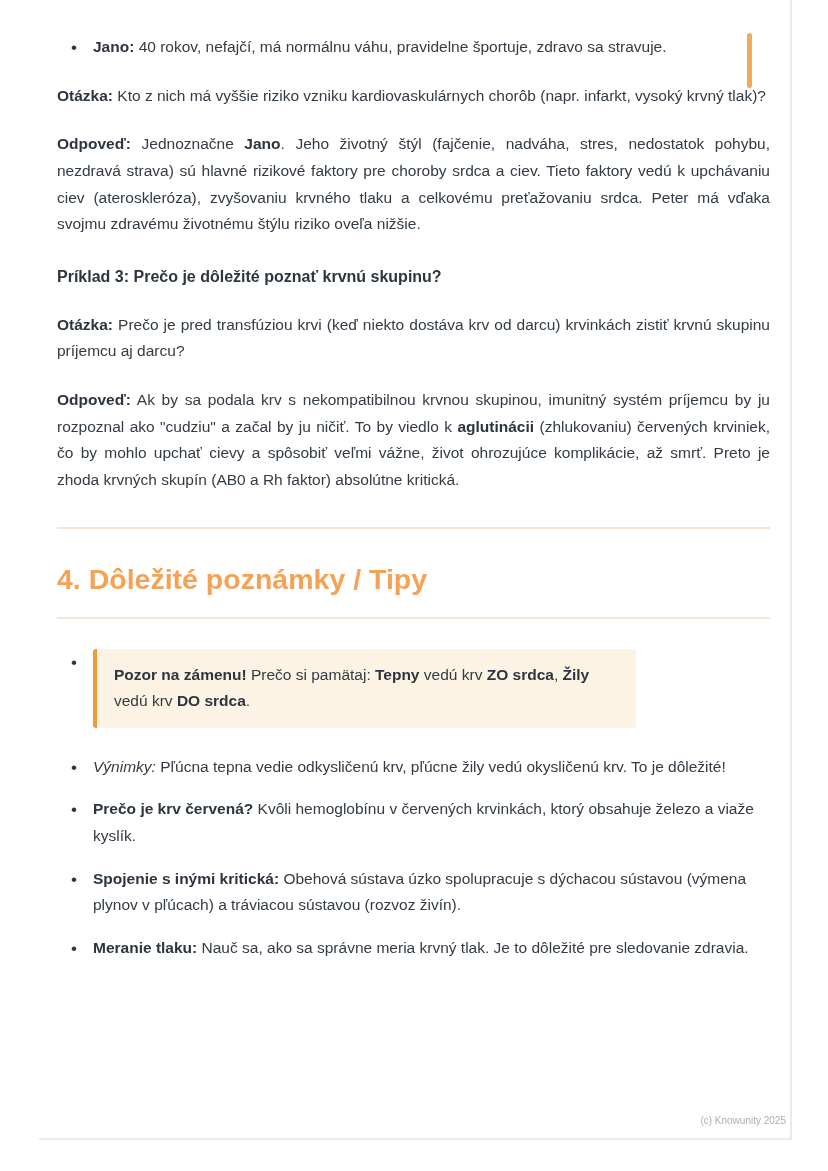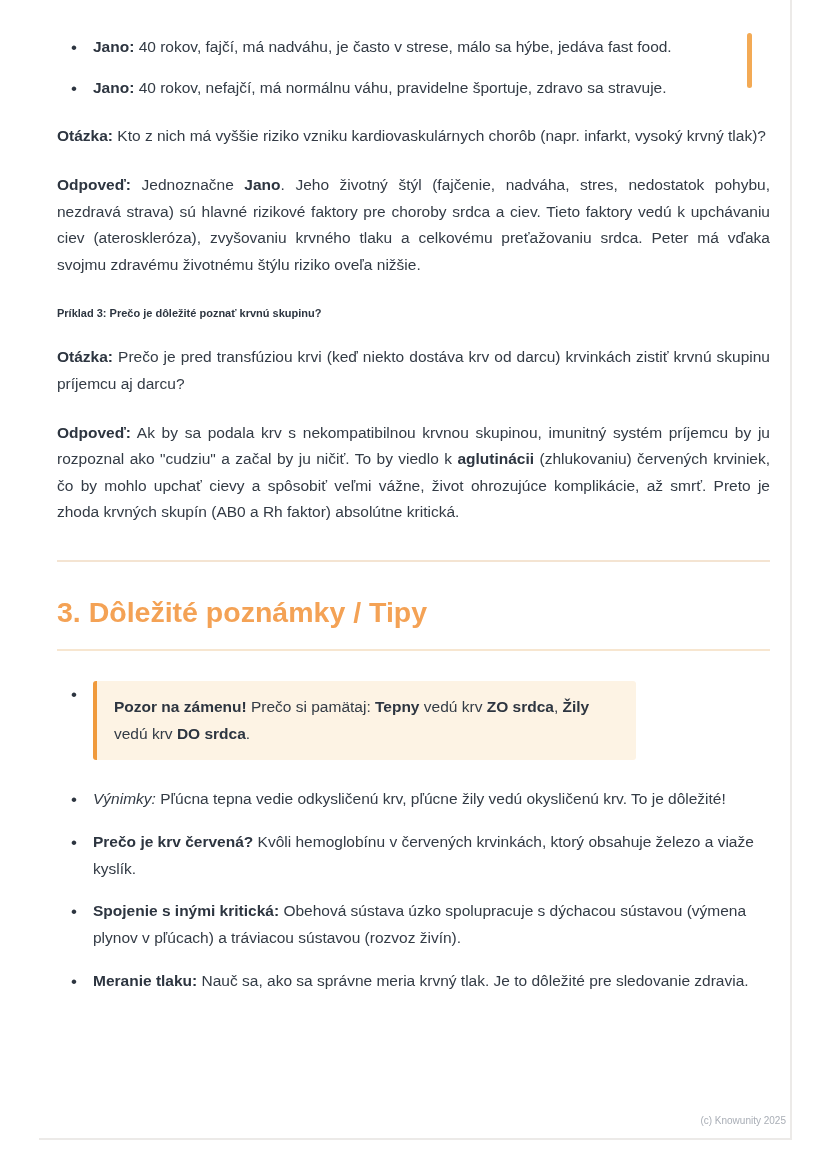--- a/index.html
+++ b/index.html
@@ -44,21 +44,21 @@
     top: -1px;
     color: #2d3540;
     font-size: 17px;
   }
   .para {
     margin: 22px 0 0 0;
     text-align: justify;
   }
   .h3 {
     margin: 26px 0 0 0;
-    font-size: 11px;
+    font-size: 16px;
     font-weight: bold;
     color: #2d3540;
     line-height: 1.6;
   }
   .divider {
     height: 2px;
     background: #f4e4d2;
     border: none;
     margin: 34px 0 0 0;
   }
@@ -119,37 +119,36 @@
     height: 2px;
     background: #eceae8;
   }
 </style>
 </head>
 <body>
 
 <div class="content">
 
   <ul class="bullets">
-    <li><strong>Jano:</strong><span> 40 rokov, fajčí, má nadváhu, je často v strese, málo sa hýbe, jedáva fast food.</span></li>
     <li><strong>Jano:</strong><span> 40 rokov, nefajčí, má normálnu váhu, pravidelne športuje, zdravo sa stravuje.</span></li>
   </ul>
 
   <p class="para"><strong>Otázka:</strong><span> Kto z nich má vyššie riziko vzniku kardiovaskulárnych chorôb (napr. infarkt, vysoký krvný tlak)?</span></p>
 
   <p class="para"><strong>Odpoveď:</strong><span> Jednoznačne </span><strong>Jano</strong><span>. Jeho životný štýl (fajčenie, nadváha, stres, nedostatok pohybu, nezdravá strava) sú hlavné rizikové faktory pre choroby srdca a ciev. Tieto faktory vedú k upchávaniu ciev (ateroskleróza), zvyšovaniu krvného tlaku a celkovému preťažovaniu srdca. Peter má vďaka svojmu zdravému životnému štýlu riziko oveľa nižšie.</span></p>
 
   <h3 class="h3">Príklad 3: Prečo je dôležité poznať krvnú skupinu?</h3>
 
   <p class="para"><strong>Otázka:</strong><span> Prečo je pred transfúziou krvi (keď niekto dostáva krv od darcu) krvinkách zistiť krvnú skupinu príjemcu aj darcu?</span></p>
 
   <p class="para"><strong>Odpoveď:</strong><span> Ak by sa podala krv s nekompatibilnou krvnou skupinou, imunitný systém príjemcu by ju rozpoznal ako "cudziu" a začal by ju ničiť. To by viedlo k </span><strong>aglutinácii</strong><span> (zhlukovaniu) červených krviniek, čo by mohlo upchať cievy a spôsobiť veľmi vážne, život ohrozujúce komplikácie, až smrť. Preto je zhoda krvných skupín (AB0 a Rh faktor) absolútne kritická.</span></p>
 
   <div class="divider"></div>
 
-  <h2 class="h2">3. Dôležité poznámky / Tipy</h2>
+  <h2 class="h2">4. Dôležité poznámky / Tipy</h2>
 
   <div class="h2-underline"></div>
 
   <ul class="bullets tips">
     <li class="callout-item">
       <div class="callout"><strong>Pozor na zámenu!</strong><span> Prečo si pamätaj: </span><strong>Tepny</strong><span> vedú krv </span><strong>ZO srdca</strong><span>, </span><strong>Žily</strong><span> vedú krv </span><strong>DO srdca</strong><span>.</span></div>
     </li>
     <li><em>Výnimky:</em><span> Pľúcna tepna vedie odkysličenú krv, pľúcne žily vedú okysličenú krv. To je dôležité!</span></li>
     <li><strong>Prečo je krv červená?</strong><span> Kvôli hemoglobínu v červených krvinkách, ktorý obsahuje železo a viaže kyslík.</span></li>
     <li><strong>Spojenie s inými kritická:</strong><span> Obehová sústava úzko spolupracuje s dýchacou sústavou (výmena plynov v pľúcach) a tráviacou sústavou (rozvoz živín).</span></li>

